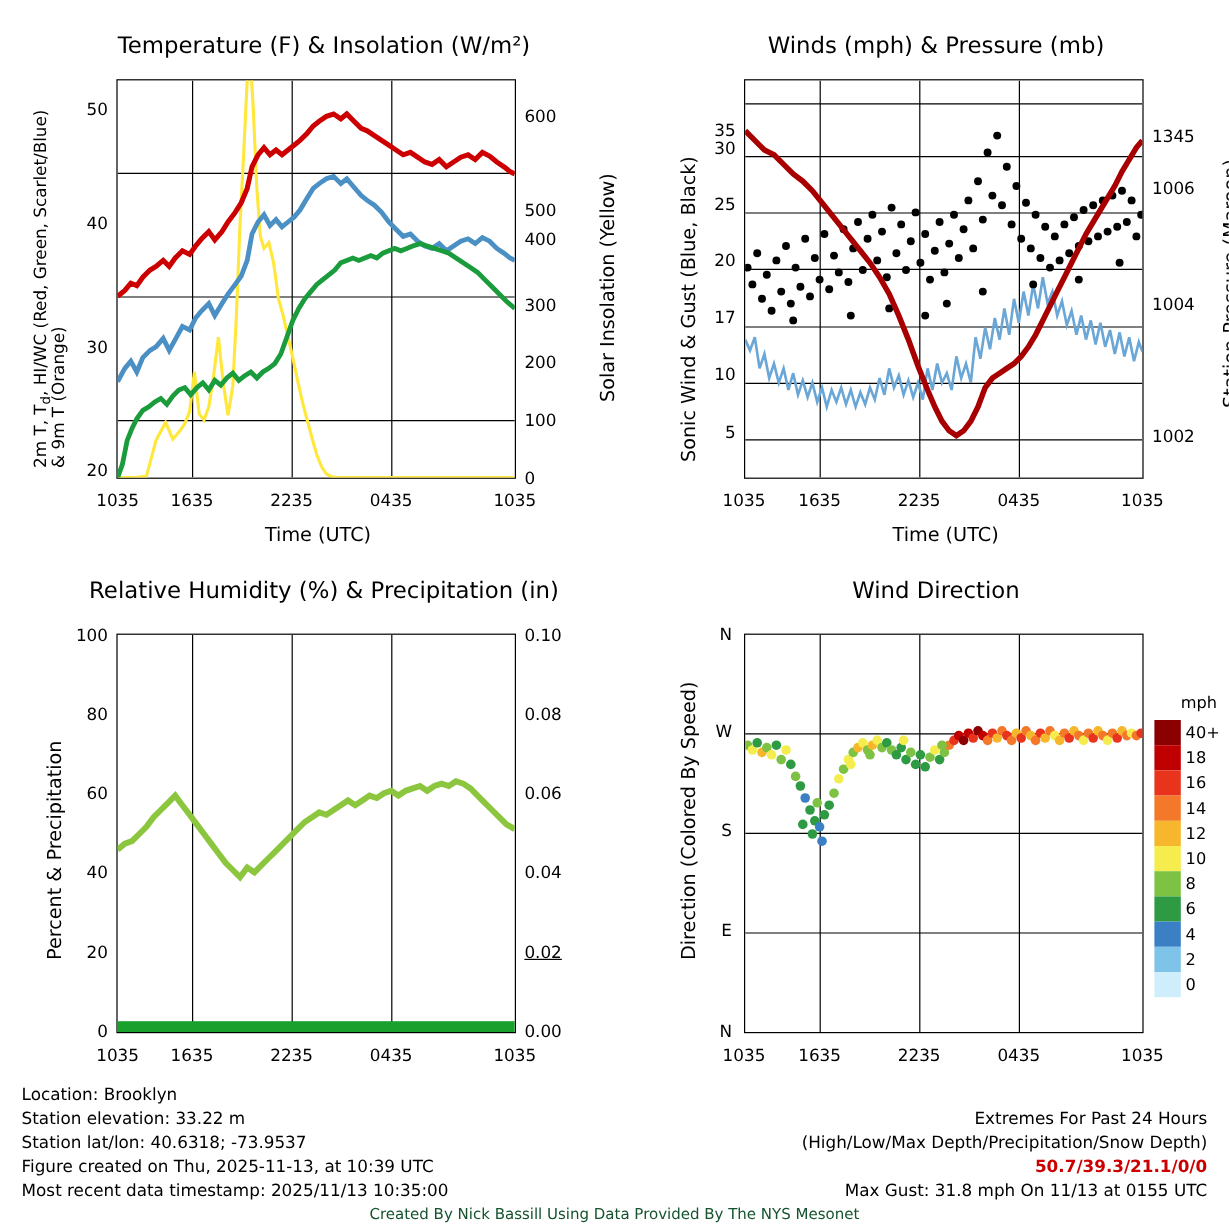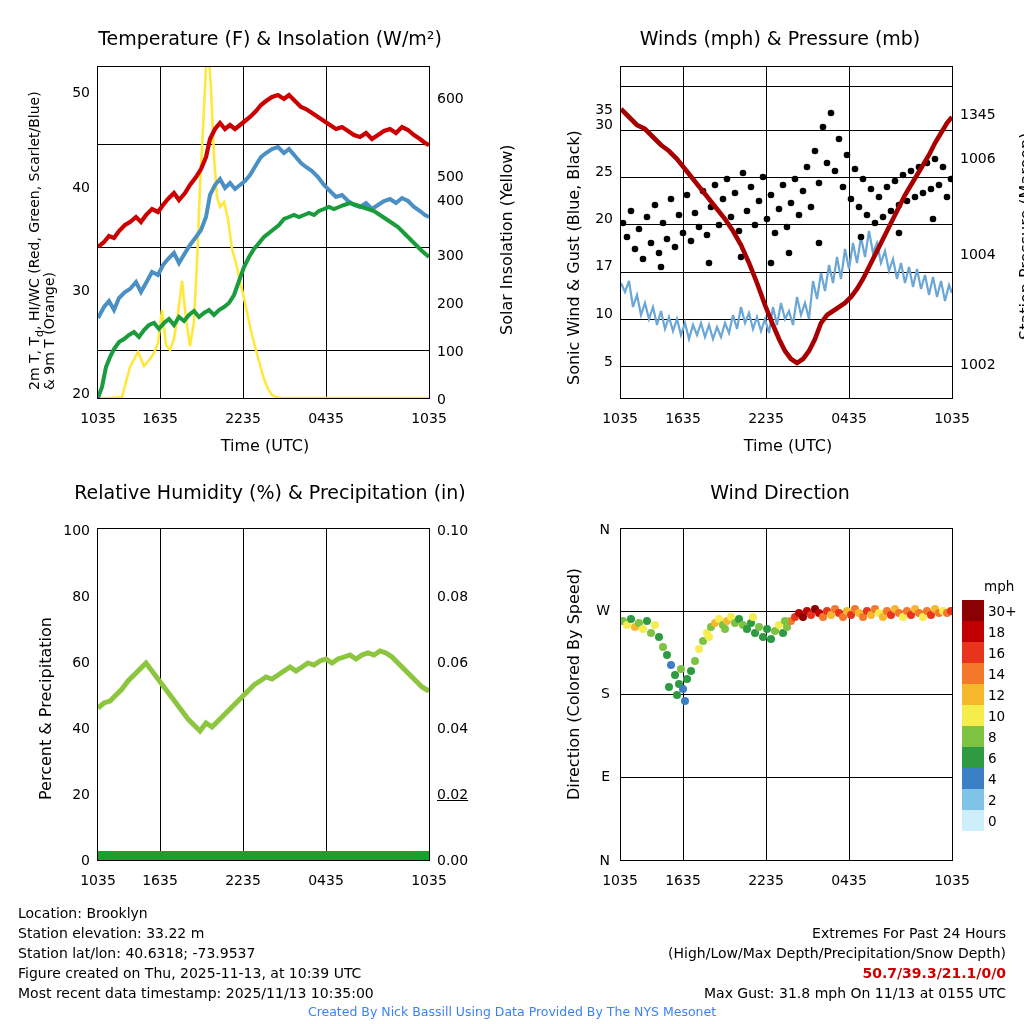--- a/index.html
+++ b/index.html
@@ -26,21 +26,21 @@
     transform-origin:0 0; transform:rotate(-90deg);
   }
   .vlab2 {
     position:absolute; font-size:16px; white-space:nowrap;
     transform-origin:0 0; transform:rotate(-90deg);
   }
   .footer-left { position:absolute; left:18px; font-size:14px; white-space:nowrap; }
   .footer-right { position:absolute; font-size:14px; white-space:nowrap; text-align:right; right:18px;}
   .credit {
     position:absolute; left:0; width:1024px; text-align:center;
-    font-size:12.5px; color:#3b82f6;
+    font-size:12.5px; color:#14532d;
   }
   .extreme-red { color:#cc0000; font-weight:bold; }
   svg { display:block; }
   .legend-box { position:absolute; }
   .legend-sw { position:absolute; width:22px; }
   .legend-lab { position:absolute; font-size:13.5px; }
 </style>
 </head>
 <body>
 
@@ -444,21 +444,21 @@
     <div class="legend-sw" style="left:0px; top:42px;  height:21px; background:#e8341c;"></div>
     <div class="legend-sw" style="left:0px; top:63px;  height:21px; background:#f4782a;"></div>
     <div class="legend-sw" style="left:0px; top:84px;  height:21px; background:#f7b72c;"></div>
     <div class="legend-sw" style="left:0px; top:105px; height:21px; background:#f5ed4e;"></div>
     <div class="legend-sw" style="left:0px; top:126px; height:21px; background:#7dc242;"></div>
     <div class="legend-sw" style="left:0px; top:147px; height:21px; background:#2e9b43;"></div>
     <div class="legend-sw" style="left:0px; top:168px; height:21px; background:#3b7fc4;"></div>
     <div class="legend-sw" style="left:0px; top:189px; height:21px; background:#7fc4e8;"></div>
     <div class="legend-sw" style="left:0px; top:210px; height:21px; background:#cfeefb;"></div>
 
-    <div class="legend-lab" style="left:26px; top:3px;">30+</div>
+    <div class="legend-lab" style="left:26px; top:3px;">40+</div>
     <div class="legend-lab" style="left:26px; top:24px;">18</div>
     <div class="legend-lab" style="left:26px; top:45px;">16</div>
     <div class="legend-lab" style="left:26px; top:66px;">14</div>
     <div class="legend-lab" style="left:26px; top:87px;">12</div>
     <div class="legend-lab" style="left:26px; top:108px;">10</div>
     <div class="legend-lab" style="left:26px; top:129px;">8</div>
     <div class="legend-lab" style="left:26px; top:150px;">6</div>
     <div class="legend-lab" style="left:26px; top:171px;">4</div>
     <div class="legend-lab" style="left:26px; top:192px;">2</div>
     <div class="legend-lab" style="left:26px; top:213px;">0</div>

